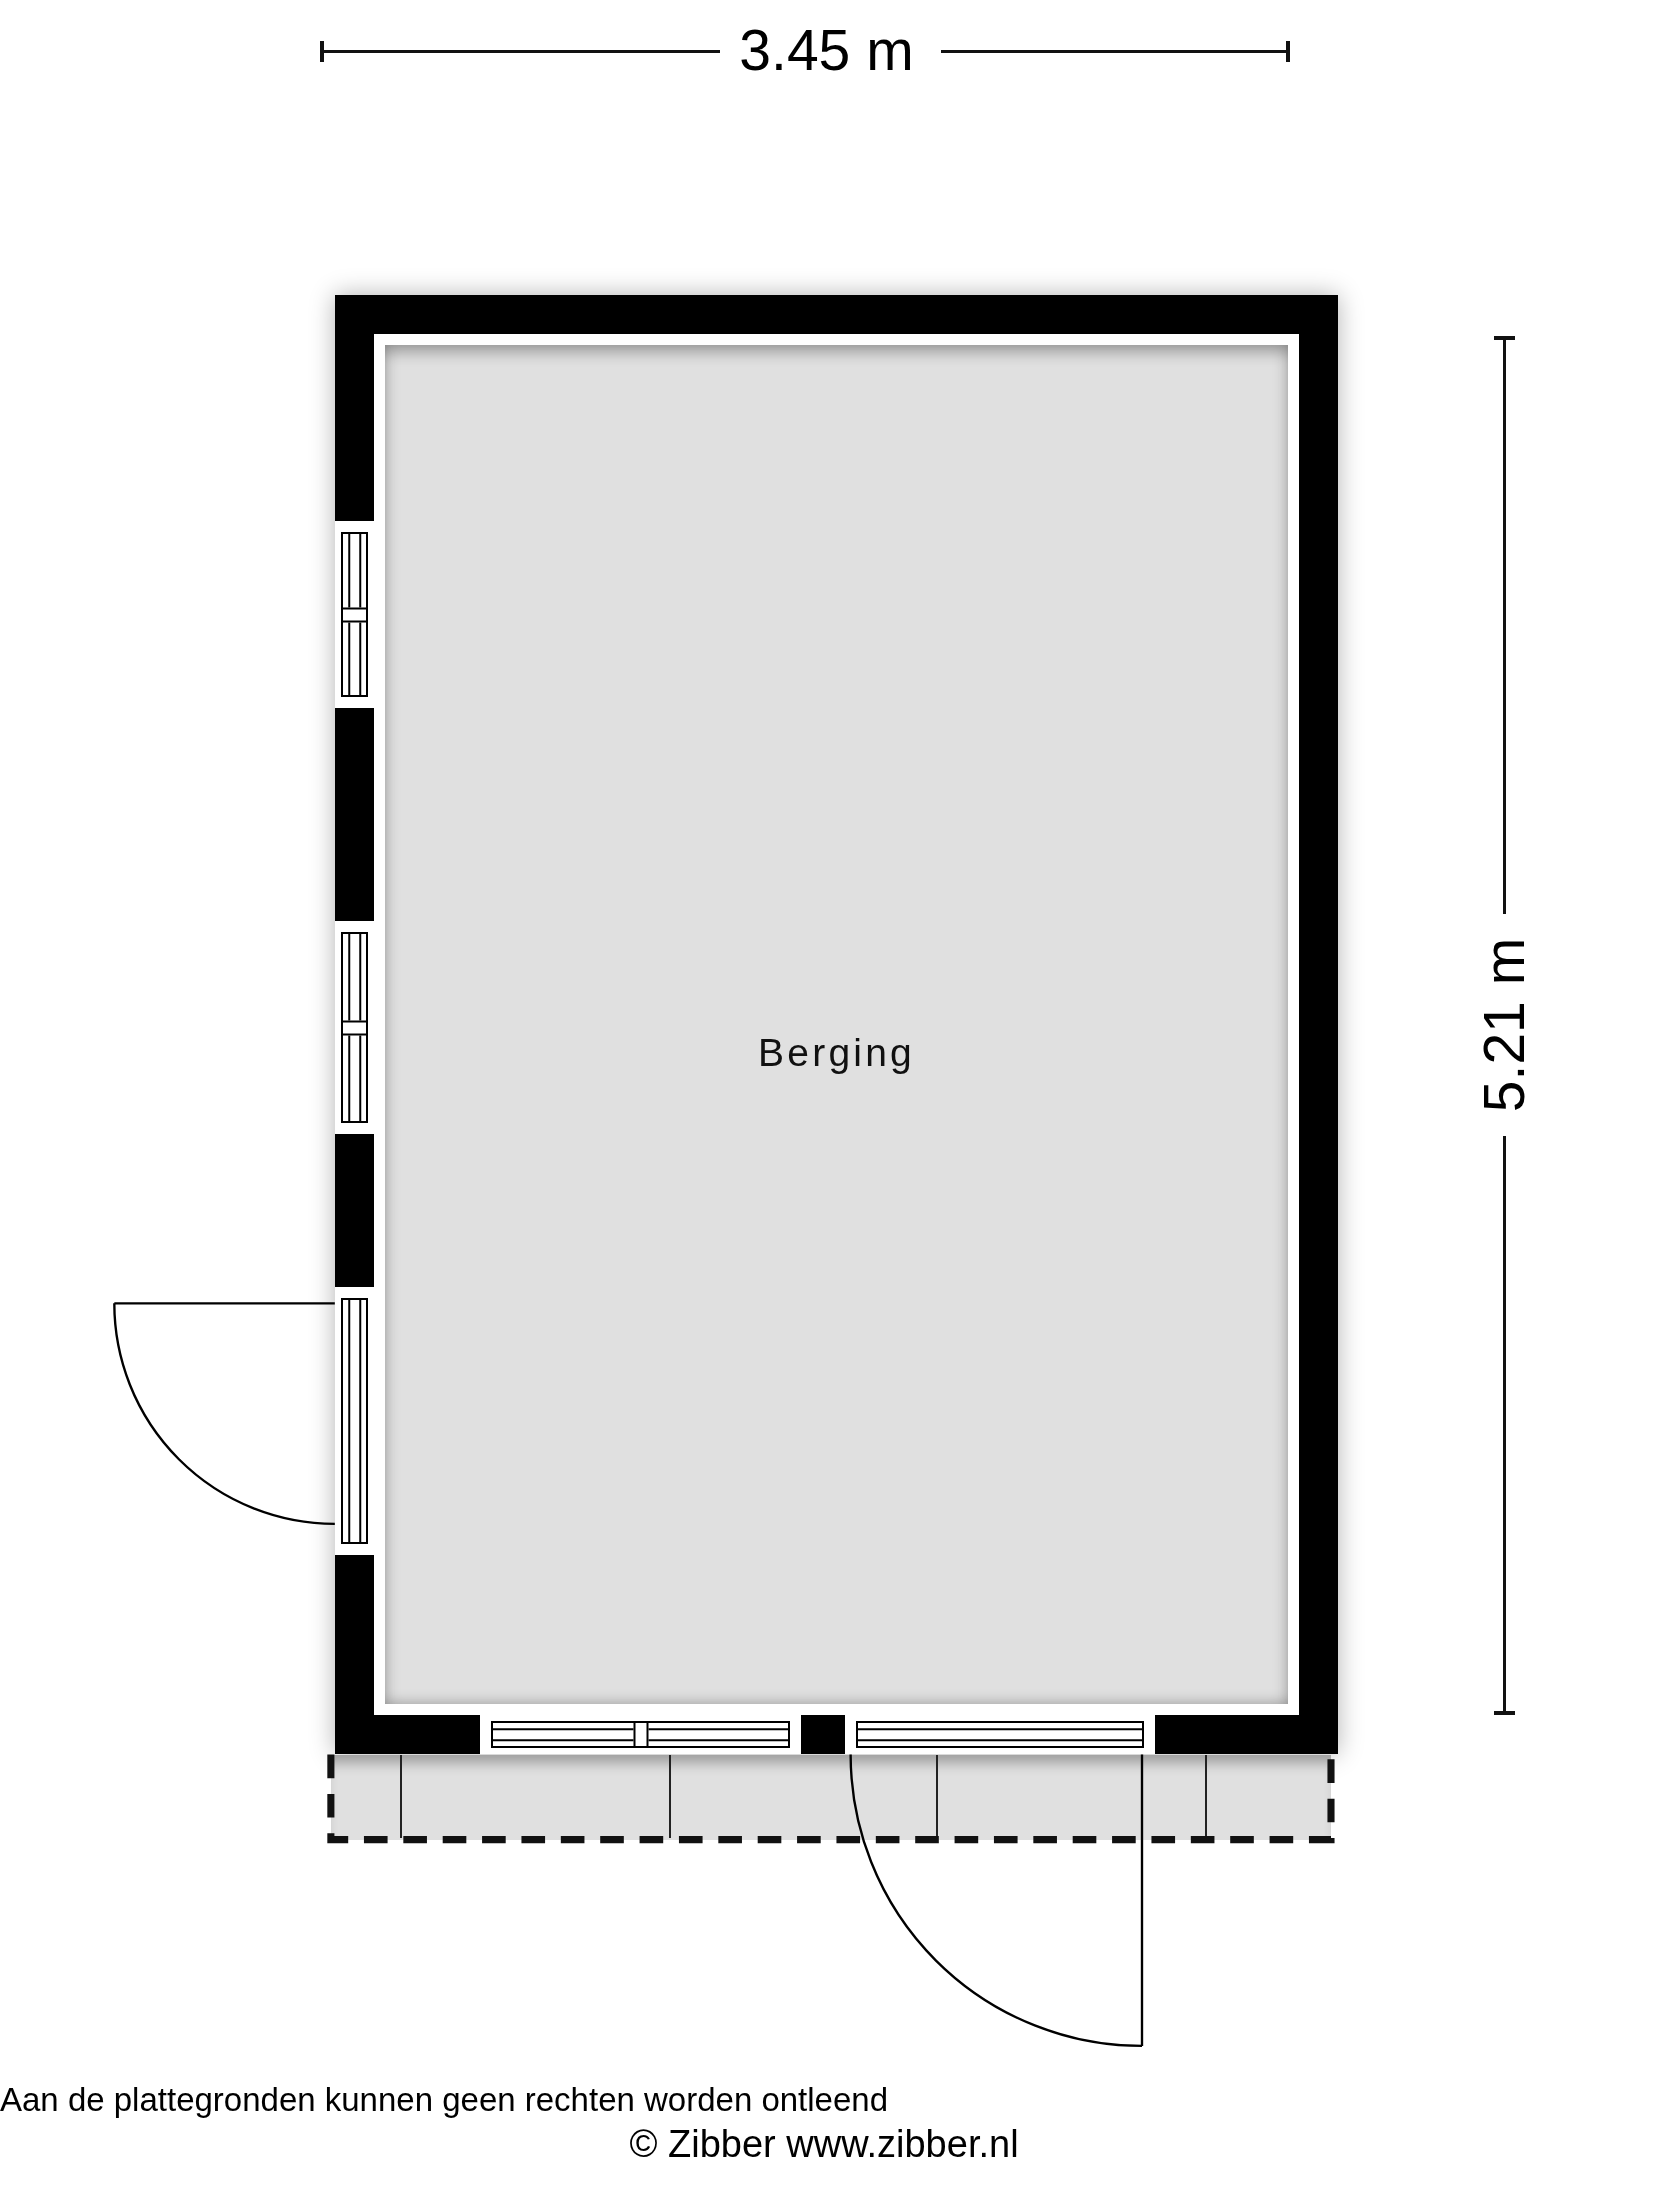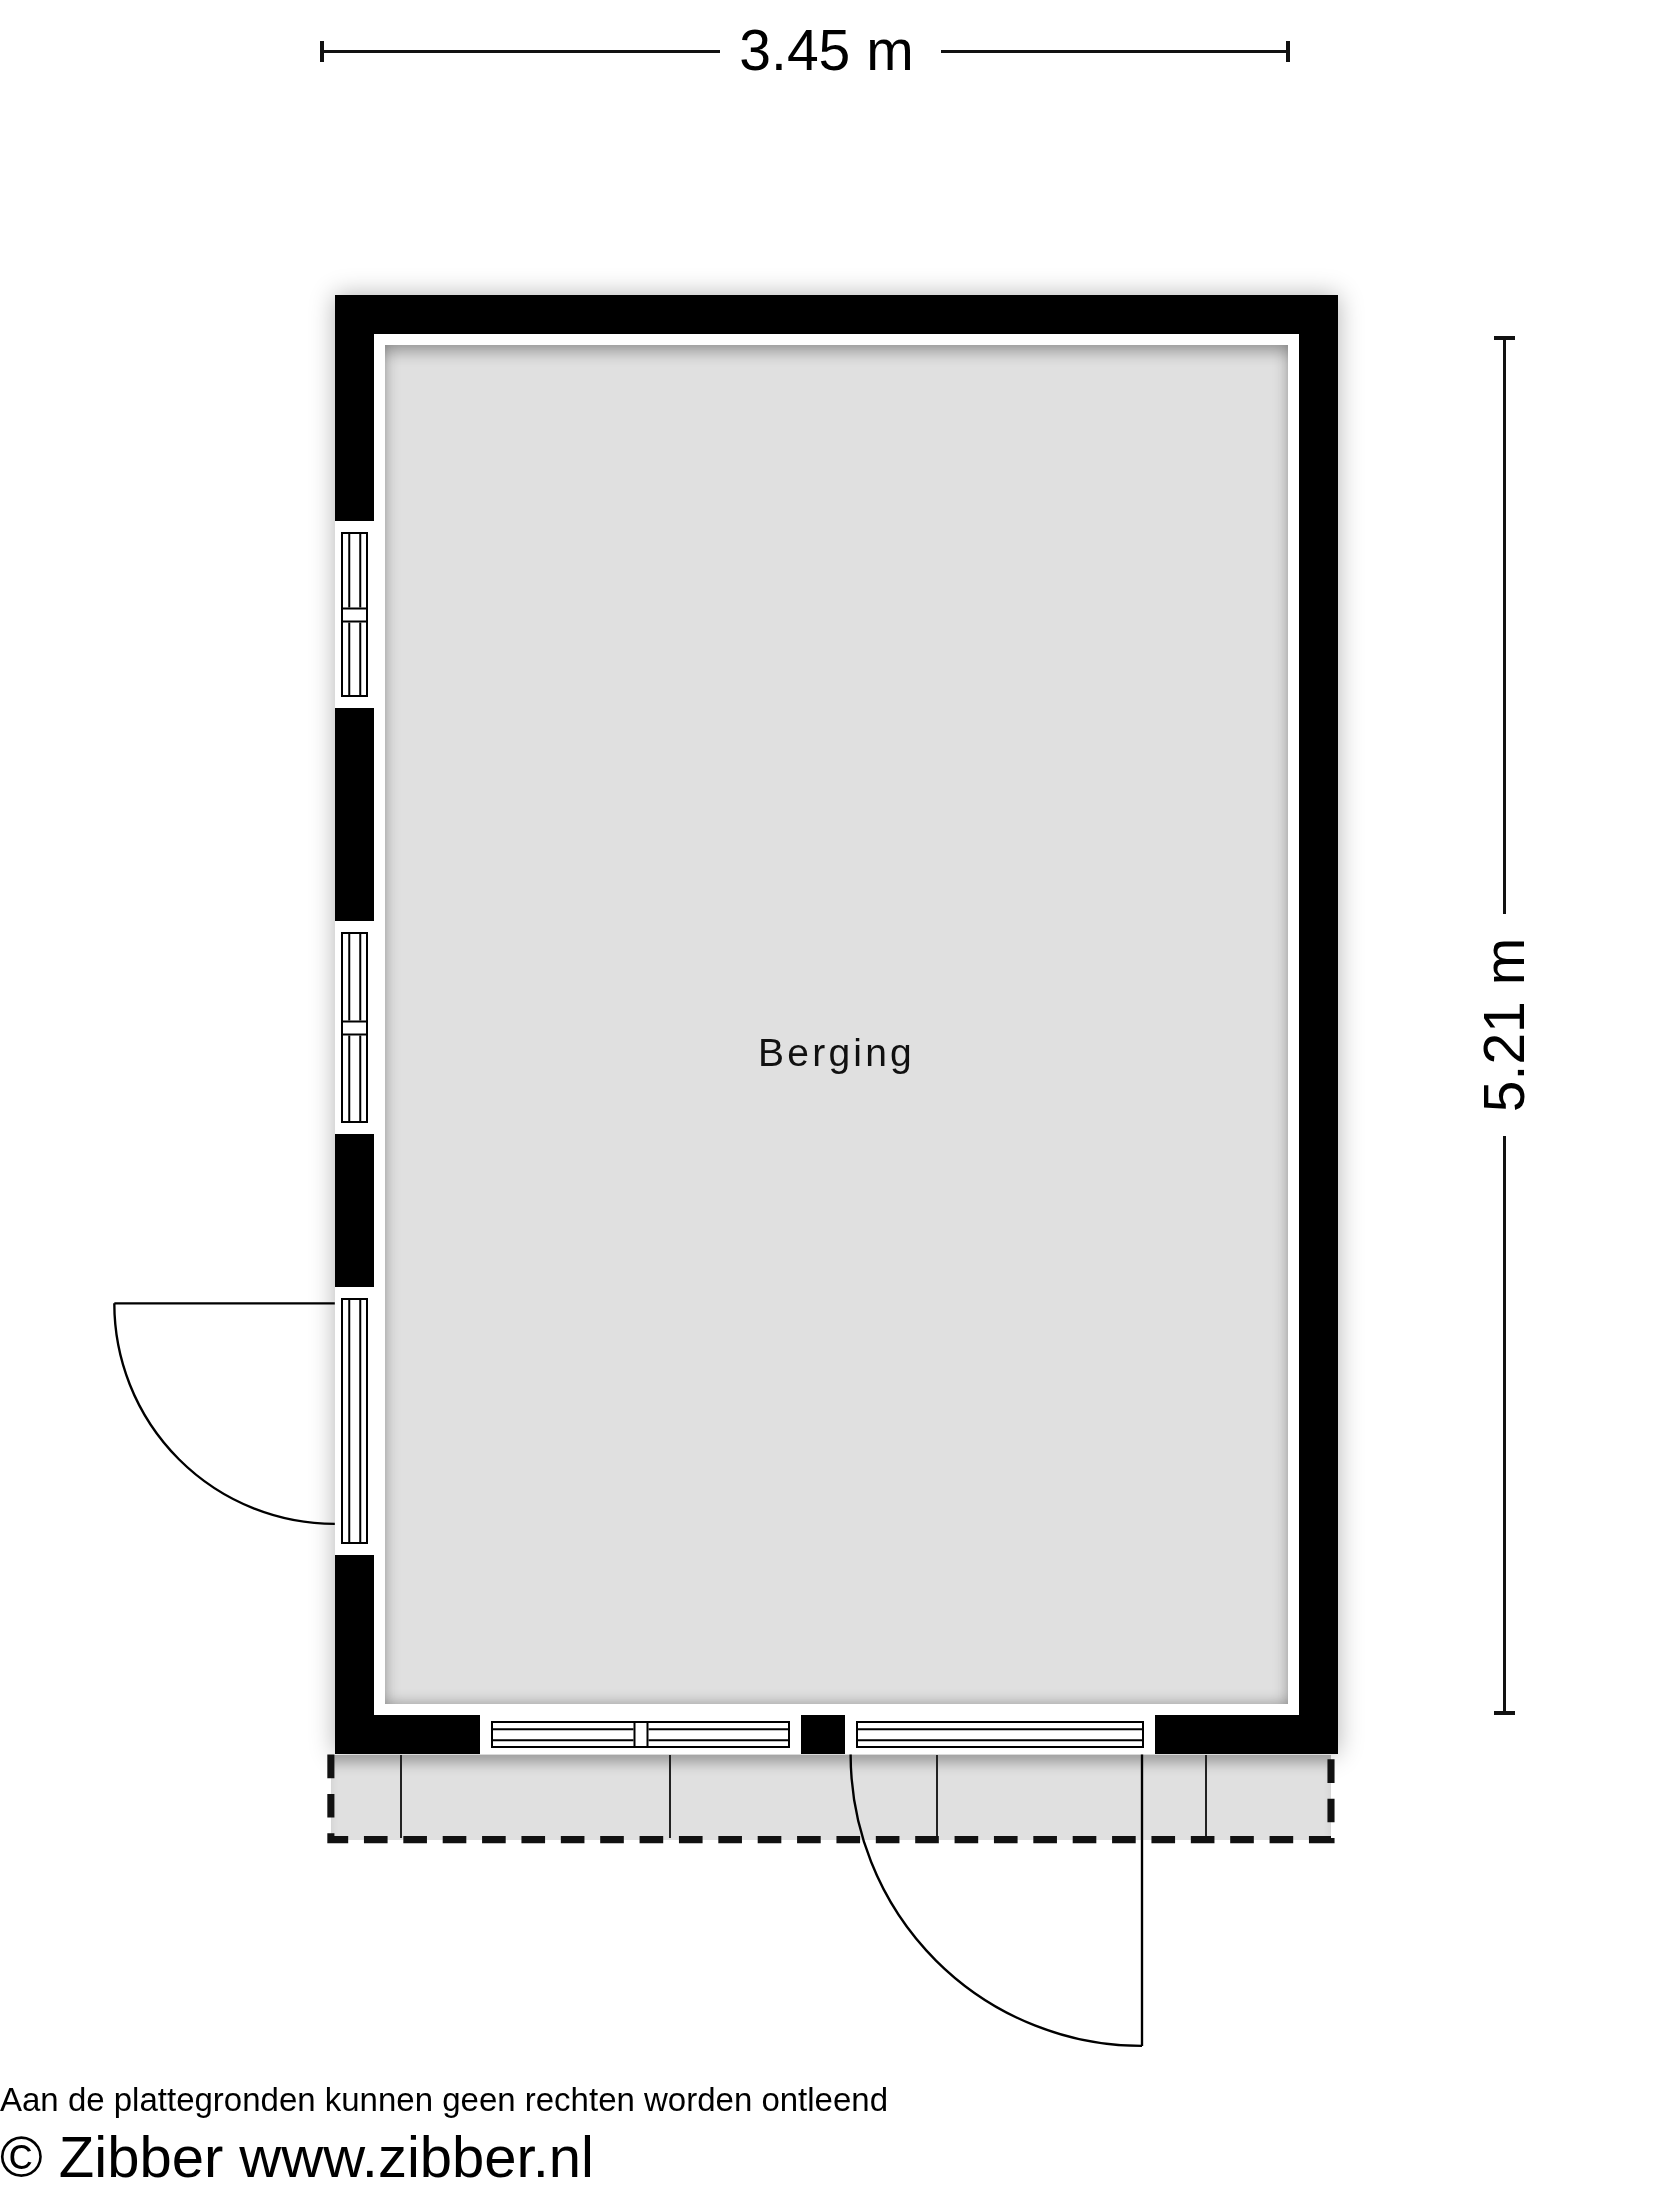--- a/index.html
+++ b/index.html
@@ -48,21 +48,21 @@
   
   #apron{
     position:absolute;left:331px;top:1755px;width:1000px;height:85px;background:var(--apron);
     box-shadow:inset 0 14px 12.6px -6.3px rgba(0,0,0,0.30);
   }
   .joint{position:absolute;top:0;bottom:1.6px;width:1.6px;background:#222;}
   
   #overlay{position:absolute;left:0;top:0;pointer-events:none;}
   
   #disclaimer{position:absolute;left:0;right:0;top:2065px;text-align:left;font-size:33px;margin-top:16px;}
-  #credit{position:absolute;left:0;right:0;top:2123px;font-size:58px;}
+  #credit{position:absolute;left:16px;right:0;top:2123px;text-align:center;font-size:38px;}
 </style>
 </head>
 <body>
 
 <div id="canvas">
 
   <div>
     <div class="dim-seg" style="left:321px;top:50px;width:399px;height:3.2px;"></div>
     <div class="dim-seg" style="left:941px;top:50px;width:348px;height:3.2px;"></div>
     <div class="dim-seg" style="left:320px;top:41px;width:3.9px;height:20.5px;"></div>

